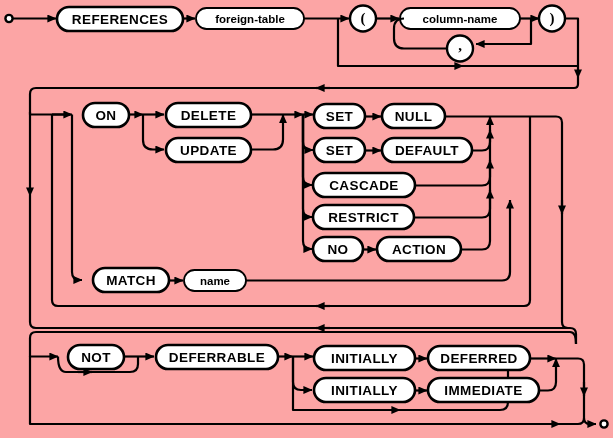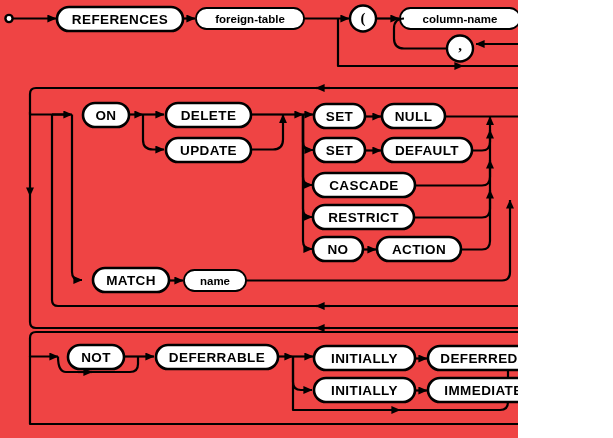--- a/index.html
+++ b/index.html
@@ -1,16 +1,16 @@
 <!DOCTYPE html>
 <html><head>
 <meta charset="utf-8">
 <style>
   html,body{margin:0;padding:0;background:#ffffff;}
-  #stage{position:relative;width:518px;height:438px;background:#ef4444;overflow:hidden;}
+  #stage{position:relative;width:613px;height:438px;background:#fca5a5;overflow:hidden;}
   svg{display:block;}
   .rail{fill:none;stroke:#000000;stroke-width:2.2;stroke-linecap:butt;stroke-linejoin:round;}
   .node-box{fill:#ffffff;stroke:#000000;stroke-width:2.6;}
   .node-oval{fill:#ffffff;stroke:#000000;stroke-width:1.8;}
   .node-circ{fill:#ffffff;stroke:#000000;stroke-width:2.4;}
   .endpoint{fill:#ffffff;stroke:#000000;stroke-width:2.4;}
   .kw{font-family:"Liberation Sans",sans-serif;font-weight:bold;font-size:13.5px;fill:#000000;
       text-anchor:middle;dominant-baseline:central;letter-spacing:0.4px;}
   .nt{font-family:"Liberation Sans",sans-serif;font-weight:bold;font-size:11.5px;fill:#000000;
       text-anchor:middle;dominant-baseline:central;}

